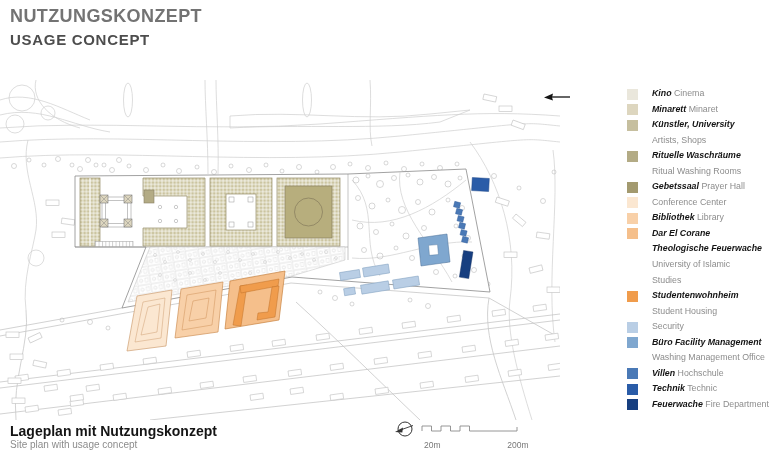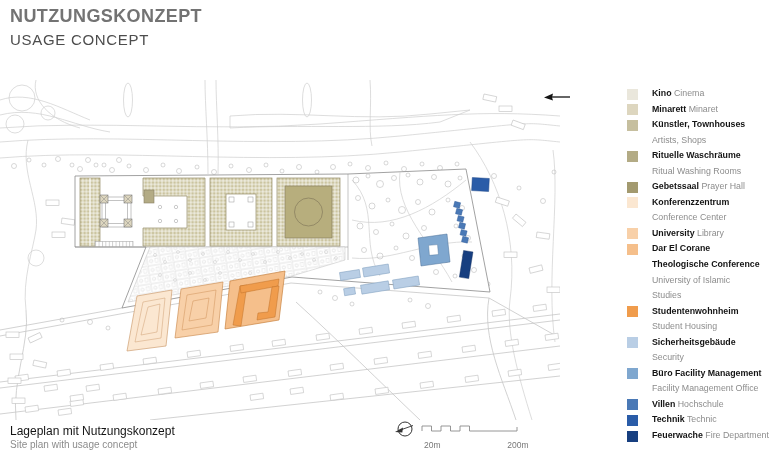--- a/index.html
+++ b/index.html
@@ -1,30 +1,30 @@
 <!DOCTYPE html>
 <html style="--c-kino: #eae7dc; --c-minarett: #ddd6bf; --c-kuenstler: #c6bf9f; --c-waschraeume: #b3ab85; --c-gebetssaal: #a39a6f; --c-konferenzzentrum: #fbe7d1; --c-bibliothek: #f8d0a8; --c-dar-el-corane: #f5bf8b; --c-studentenwohnheim: #f09c4c; --c-sicherheitsgebaeude: #b9cee5; --c-buero-fm: #7fa7cf; --c-villen: #4a79b6; --c-technik: #2a5ca8; --c-feuerwache: #173f80; --c-hatch: #cbc49f; --c-hatch-dark: #b7ae7d; --c-text-primary: #141414; --c-text-secondary: #8c8c8c;"><head>
 <meta charset="utf-8">
 <style>
   html,body{margin:0;padding:0;}
   body{width:780px;height:470px;position:relative;background:#fff;overflow:hidden;
        font-family:"Liberation Sans",sans-serif;-webkit-font-smoothing:antialiased;}
   .title-de{position:absolute;left:10px;top:6px;font-size:18px;font-weight:700;
             letter-spacing:.4px;color:#737373;}
-  .title-en{position:absolute;left:10px;top:31px;font-size:15px;font-weight:400;
+  .title-en{position:absolute;left:10px;top:31px;font-size:15px;font-weight:700;
             letter-spacing:.7px;color:#4d4d4d;}
   .back-arrow{position:absolute;left:543px;top:89px;width:28px;height:12px;cursor:pointer;}
   .plan-wrap{position:absolute;left:0;top:80px;width:560px;height:340px;}
   .legend{position:absolute;left:627px;top:86px;width:153px;}
   .legend-entry{position:relative;padding-left:25px;}
   .swatch{position:absolute;left:0;top:2.5px;width:11px;height:11px;}
   .lrow{font-size:8.8px;line-height:15.55px;color:#8c8c8c;white-space:nowrap;}
-  .lrow .b{color:#141414;font-weight:700;}
+  .lrow .b{color:#141414;font-weight:700;font-style:italic;}
   .caption{position:absolute;left:10px;top:425px;}
-  .caption .c-de{font-size:12px;font-weight:400;color:#141414;line-height:13px;}
+  .caption .c-de{font-size:14px;font-weight:700;color:#141414;line-height:13px;}
   .caption .c-en{font-size:10px;color:#8c8c8c;line-height:13px;}
   .scalebar{position:absolute;left:392px;top:417px;width:170px;height:40px;}
   
   .ctx{fill:none;stroke:#cfcfcf;stroke-width:.7;}
   .ctx2{fill:none;stroke:#c6c6c6;stroke-width:.8;}
   .house{fill:#fff;stroke:#bfbfbf;stroke-width:.6;}
   .tree{fill:none;stroke:#bdbdbd;stroke-width:.6;}
   .mtree{fill:none;stroke:#c8c8c8;stroke-width:.5;}
   .site{fill:#ffffff;stroke:#8a8a8a;stroke-width:.8;}
   .ring{stroke:#958c68;stroke-width:.7;}
@@ -383,62 +383,60 @@
     <div class="legend-entry">
       <span class="swatch" style="background: rgb(234, 231, 220);"></span>
       <div class="lrow"><span class="b">Kino</span><span> Cinema</span></div>
     </div>
     <div class="legend-entry">
       <span class="swatch" style="background: rgb(221, 214, 191);"></span>
       <div class="lrow"><span class="b">Minarett</span><span> Minaret</span></div>
     </div>
     <div class="legend-entry">
       <span class="swatch" style="background: rgb(198, 191, 159);"></span>
-      <div class="lrow"><span class="b">Künstler, Townhouses</span></div>
+      <div class="lrow"><span class="b">Künstler, University</span></div>
       <div class="lrow"><span>Artists, Shops</span></div>
     </div>
     <div class="legend-entry">
       <span class="swatch" style="background: rgb(179, 171, 133);"></span>
       <div class="lrow"><span class="b">Rituelle Waschräume</span></div>
       <div class="lrow"><span>Ritual Washing Rooms</span></div>
     </div>
     <div class="legend-entry">
       <span class="swatch" style="background: rgb(163, 154, 111);"></span>
       <div class="lrow"><span class="b">Gebetssaal</span><span> Prayer Hall</span></div>
     </div>
     <div class="legend-entry">
       <span class="swatch" style="background: rgb(251, 231, 209);"></span>
-      <div class="lrow"><span class="b">Konferenzzentrum</span></div>
       <div class="lrow"><span>Conference Center</span></div>
     </div>
     <div class="legend-entry">
       <span class="swatch" style="background: rgb(248, 208, 168);"></span>
-      <div class="lrow"><span class="b">University</span><span> Library</span></div>
+      <div class="lrow"><span class="b">Bibliothek</span><span> Library</span></div>
     </div>
     <div class="legend-entry">
       <span class="swatch" style="background: rgb(245, 191, 139);"></span>
       <div class="lrow"><span class="b">Dar El Corane</span></div>
-      <div class="lrow"><span class="b">Theologische Conference</span></div>
+      <div class="lrow"><span class="b">Theologische Feuerwache</span></div>
       <div class="lrow"><span>University of Islamic</span></div>
       <div class="lrow"><span>Studies</span></div>
     </div>
     <div class="legend-entry">
       <span class="swatch" style="background: rgb(240, 156, 76);"></span>
       <div class="lrow"><span class="b">Studentenwohnheim</span></div>
       <div class="lrow"><span>Student Housing</span></div>
     </div>
     <div class="legend-entry">
       <span class="swatch" style="background: rgb(185, 206, 229);"></span>
-      <div class="lrow"><span class="b">Sicherheitsgebäude</span></div>
       <div class="lrow"><span>Security</span></div>
     </div>
     <div class="legend-entry">
       <span class="swatch" style="background: rgb(127, 167, 207);"></span>
       <div class="lrow"><span class="b">Büro Facility Management</span></div>
-      <div class="lrow"><span>Facility Management Office</span></div>
+      <div class="lrow"><span>Washing Management Office</span></div>
     </div>
     <div class="legend-entry">
       <span class="swatch" style="background: rgb(74, 121, 182);"></span>
       <div class="lrow"><span class="b">Villen</span><span> Hochschule</span></div>
     </div>
     <div class="legend-entry">
       <span class="swatch" style="background: rgb(42, 92, 168);"></span>
       <div class="lrow"><span class="b">Technik</span><span> Technic</span></div>
     </div>
     <div class="legend-entry">

